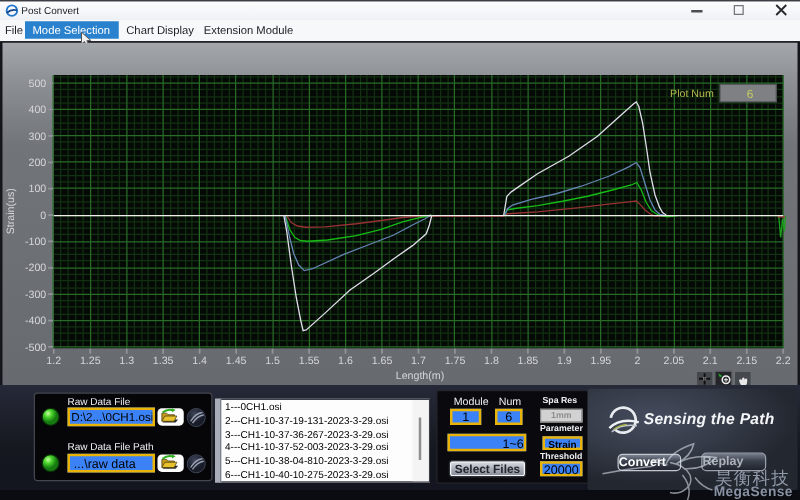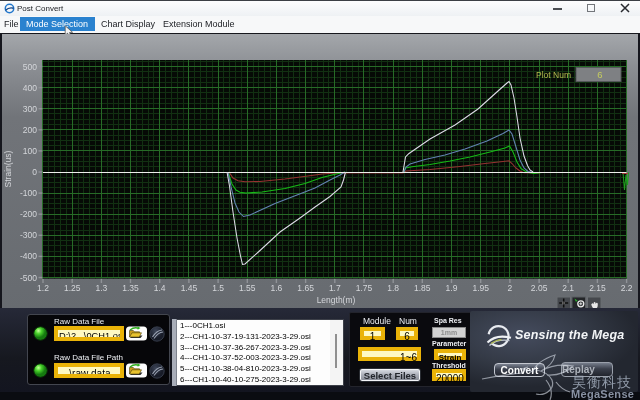--- a/index.html
+++ b/index.html
@@ -1,21 +1,21 @@
 <!DOCTYPE html>
 <html><head><meta charset="utf-8"><style>
 *{margin:0;padding:0;box-sizing:border-box}
 html,body{width:640px;height:400px;overflow:hidden;font-family:"Liberation Sans",sans-serif}
 #app{position:relative;width:640px;height:400px;background:#15161d}
 .tl{font:8.5px "Liberation Sans",sans-serif;fill:#d4d6da}
 .pn{font:8.5px "Liberation Sans",sans-serif;fill:#b4ba4e}
 .tr{fill:none;stroke-width:1.05}
 .abs{position:absolute}
 .lbl{position:absolute;color:#eef0f4;font-size:8px}
-.inp{position:absolute;background:#fef9c3;border:4px solid #eab308;color:#000}
+.inp{position:absolute;background:#3b82f6;border:2px solid #eab308;color:#000}
 </style></head><body>
 <div id="app">
 
 <div class="abs" style="left:0;top:0;width:640px;height:16px;background:linear-gradient(#fdfdfe,#eef1f4);border-top:1px solid #3c3f45"></div>
 <svg class="abs" width="11" height="11" viewBox="0 0 11 11" style="left:4px;top:3px">
  <circle cx="5.5" cy="5.5" r="4.2" fill="none" stroke="#2277cc" stroke-width="1.5"></circle>
  <path d="M1.5 7.2 q3.5 -3.2 8 -2" stroke="#114488" stroke-width="1.4" fill="none"></path>
 </svg>
 <div class="abs" style="left:17px;top:4px;font-size:8px;color:#1b1d22">Post Convert</div>
 <div class="abs" style="left:553px;top:8px;width:9px;height:1.6px;background:#4a4d52"></div>
@@ -348,24 +348,24 @@
 <div class="lbl" style="left:432px;top:362px;font-size:7px;font-weight:bold">Threshold</div>
 <div class="inp" style="left:432px;top:369px;width:34px;height:12px;font-size:10px;text-align:center;line-height:11px">20000</div>
 
 <div class="abs" style="left:470px;top:311px;width:168px;height:81px;background:radial-gradient(115px 52px at 52px 24px,#454c5e,#343a46 55%,#232730 100%);border-radius:2px"></div>
 <svg class="abs" width="30" height="28" viewBox="0 0 30 28" style="left:486px;top:323px">
  <path d="M5.4 20.1 A 10 10 0 1 0 2.7 11.3" fill="none" stroke="#e8ebf0" stroke-width="2.2"></path>
  <path d="M1.5 19.5 Q 10 11 25 14.8" stroke="#eef1f4" stroke-width="2" fill="none"></path>
  <path d="M3.5 22.5 Q 11 15.8 23.5 17.6" stroke="#c5cbd5" stroke-width="1.3" fill="none"></path>
  <path d="M5 20.6 Q 10 16.8 15.5 16.6" stroke="#a8b44c" stroke-width="1.2" fill="none"></path>
 </svg>
-<div class="abs" style="left:515px;top:328px;width:120px;font-size:12.5px;font-weight:bold;font-style:italic;color:#f3f5f7;letter-spacing:0.2px">Sensing the Mega</div>
+<div class="abs" style="left:515px;top:328px;width:120px;font-size:12.5px;font-weight:bold;font-style:italic;color:#f3f5f7;letter-spacing:0.2px">Sensing the Path</div>
 
 <div class="abs" style="left:561px;top:362px;width:52px;height:15px;border-radius:4px;border:1px solid #9aa0ab;background:linear-gradient(#767d8b,#3a3f4b 45%,#21242d);color:#aeb3bb;font-weight:bold;font-size:10px;text-align:left;line-height:14px">Replay</div>
-<div class="abs" style="left:494px;top:363px;width:51px;height:14px;border-radius:4px;border:1px solid #c3c7d0;background:linear-gradient(#7b8290,#3a3f4c 45%,#23262f);color:#fff;font-weight:bold;font-size:10px;text-align:center;line-height:13px">Convert</div>
+<div class="abs" style="left:494px;top:363px;width:51px;height:14px;border-radius:4px;border:1px solid #c3c7d0;background:linear-gradient(#7b8290,#3a3f4c 45%,#23262f);color:#fff;font-weight:bold;font-size:10px;text-align:left;line-height:13px">Convert</div>
 
 <svg width="120" height="52" viewBox="0 0 120 52" style="position:absolute;left:478px;top:348px;opacity:0.6">
 <g fill="none" stroke="#d8dee8" stroke-width="1.2">
 <path d="M55 23 q4 -10 22 -16 q-2 10 -14 16 q14 -8 32 -5 q-10 10 -26 9"></path>
 <path d="M56 24 l-12 -3 l6 -2"></path>
 <path d="M58 22 q12 2 16 10 q2 6 -2 10 q-6 6 -14 4"></path>
 <path d="M4 31 q20 -4 40 -6"></path>
 <path d="M68 32 q8 10 4 20 M78 34 q6 8 14 10"></path>
 </g>
 </svg>

